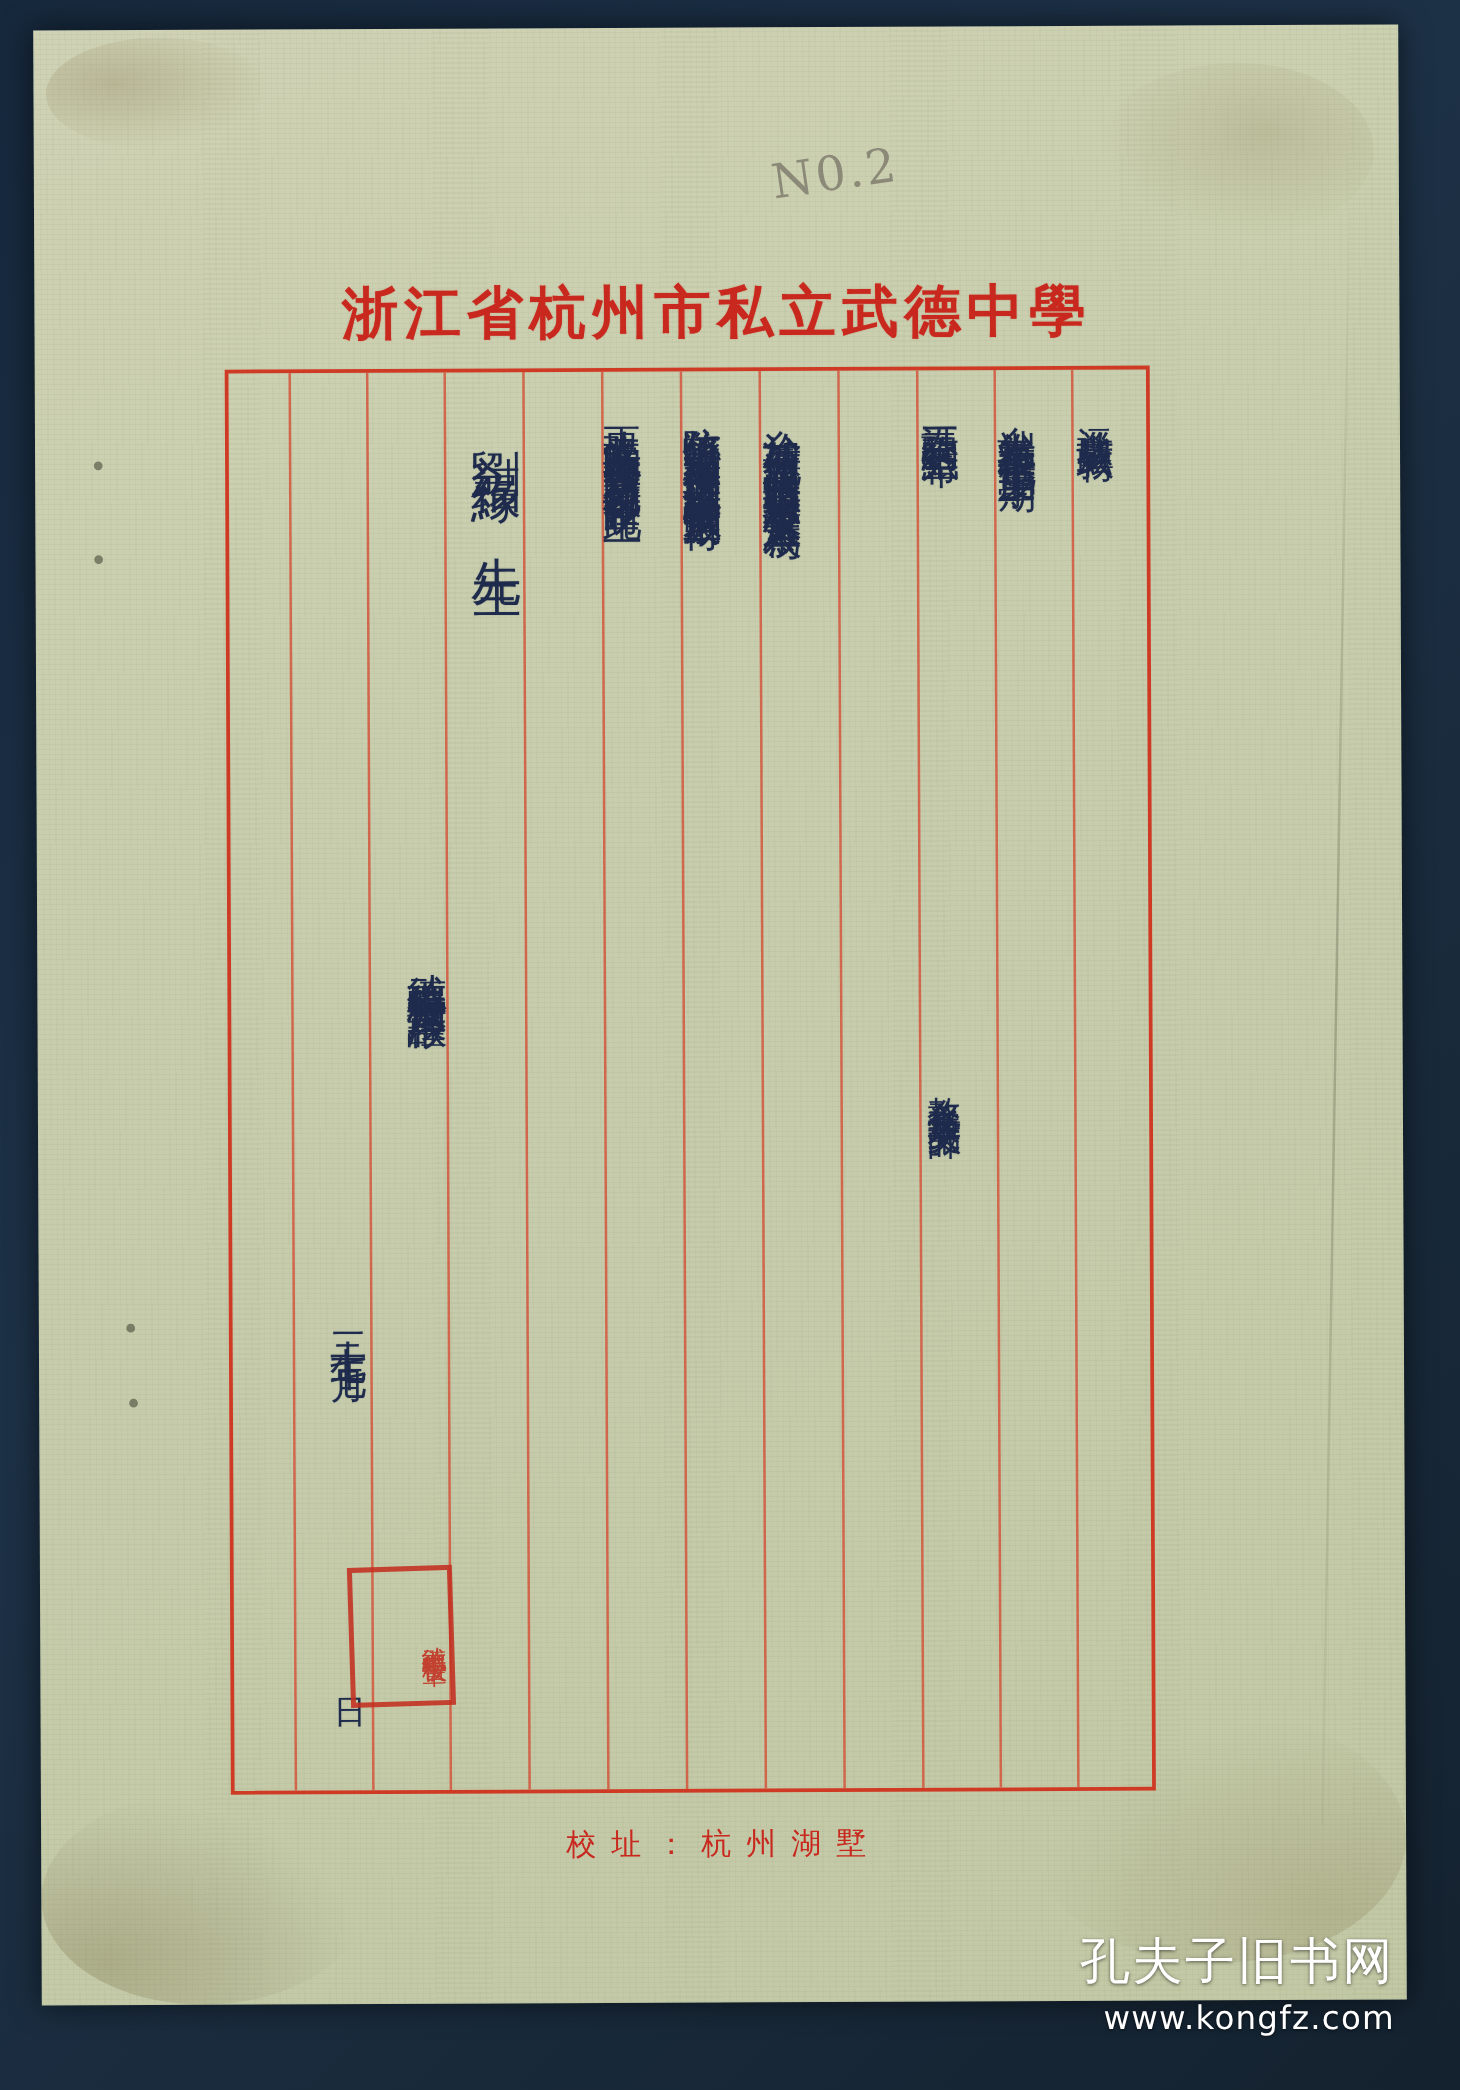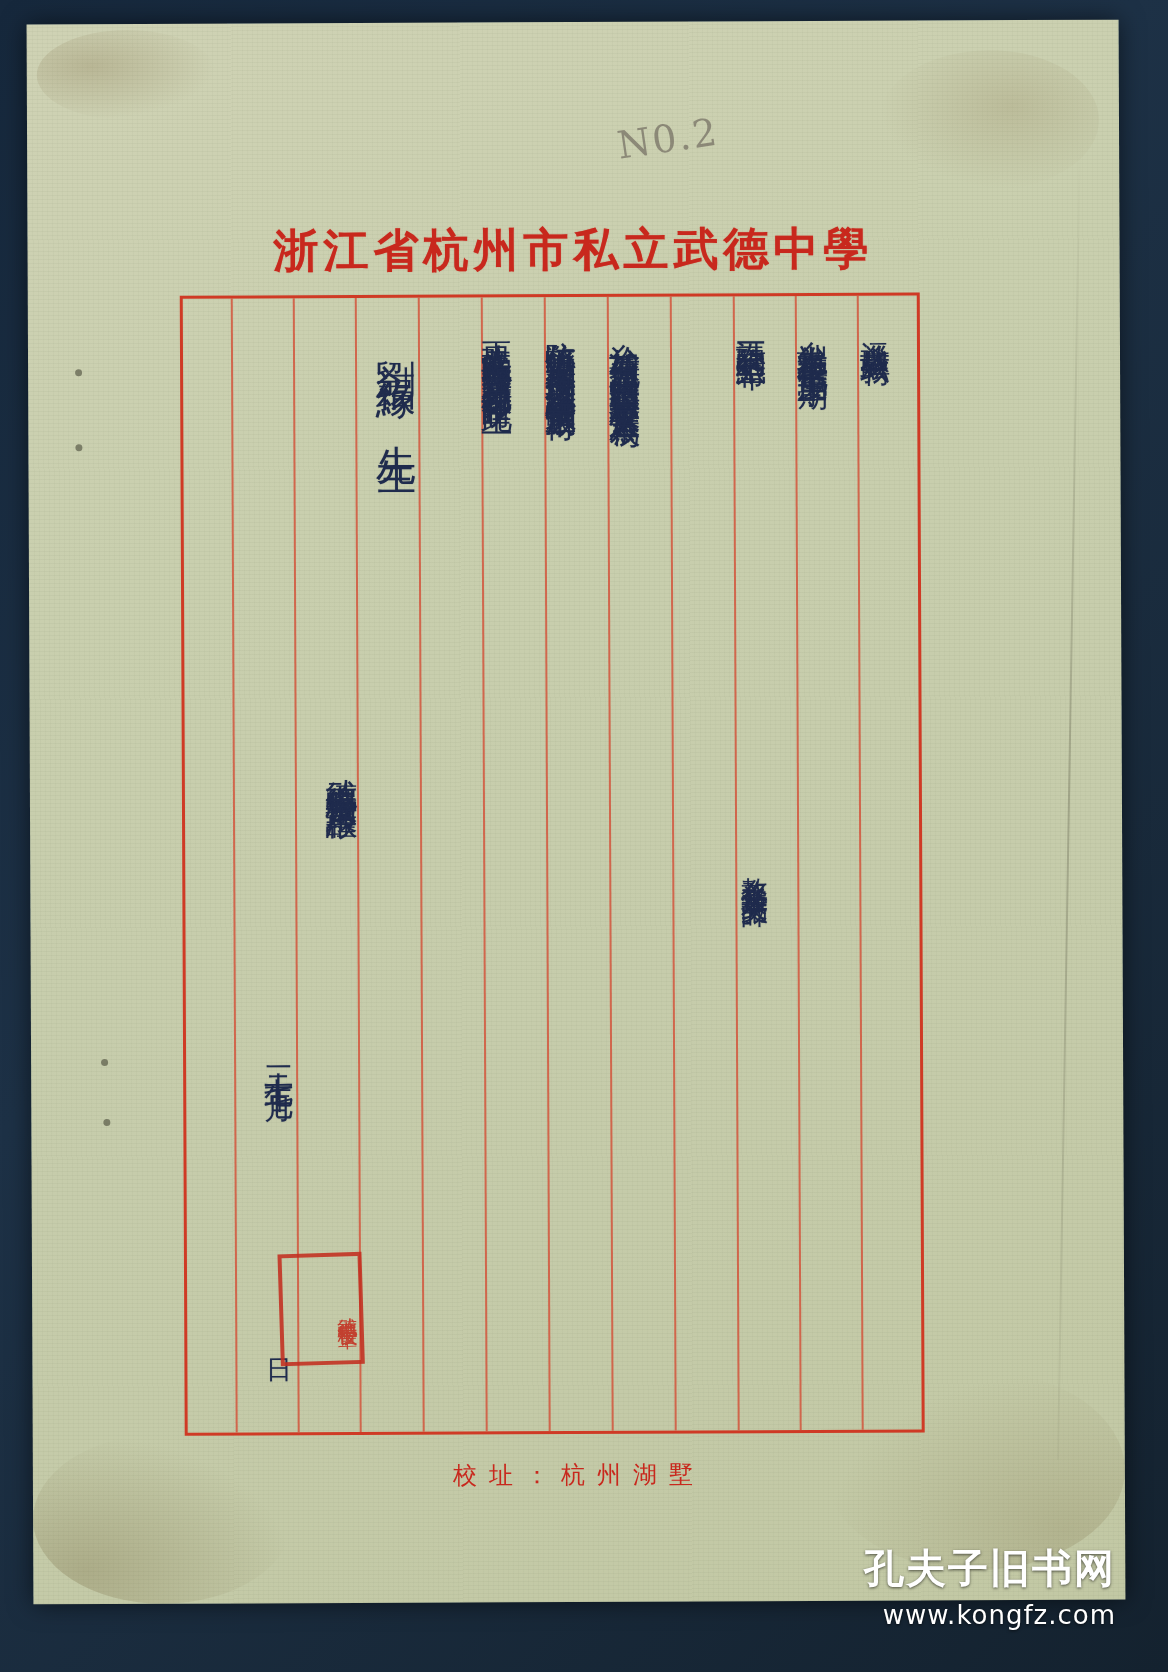--- a/index.html
+++ b/index.html
@@ -184,21 +184,21 @@
   
   #watermark {
     position: absolute;
     right: 52px;
     bottom: 42px;
     text-align: right;
     color: #ffffff;
     font-family: "DejaVu Sans", sans-serif;
     text-shadow: 0 1px 3px rgba(0,0,0,0.6);
   }
-  #wm-main { font-size: 40px; font-weight: bold; letter-spacing: 2px; }
+  #wm-main { font-size: 40px; font-weight: normal; letter-spacing: 2px; }
   #wm-sub  { font-size: 26px; margin-top: 4px; letter-spacing: 1px; }
 </style>
 </head>
 <body>
 
 <div id="scan-frame">
 
   <div id="paper">
 
     <div class="stain" id="stain-tl"></div>

